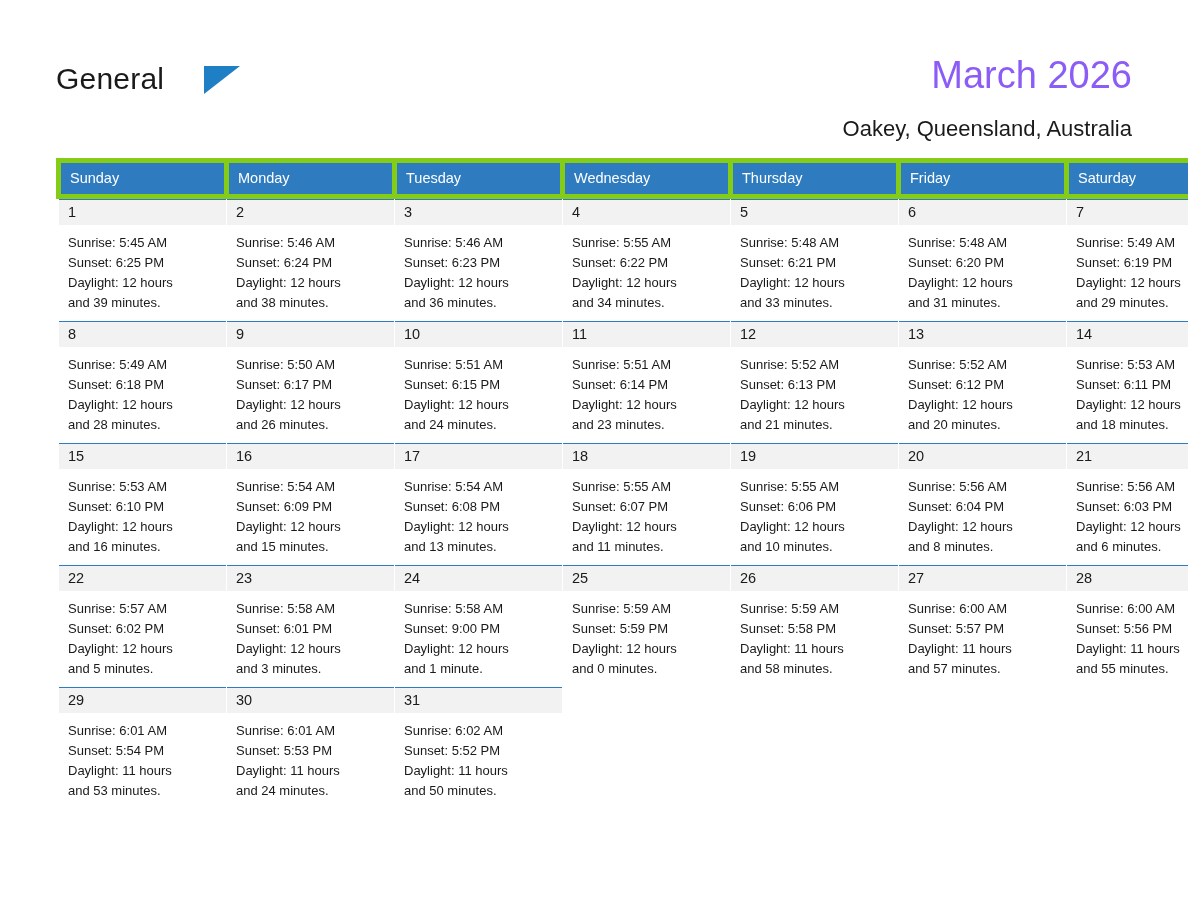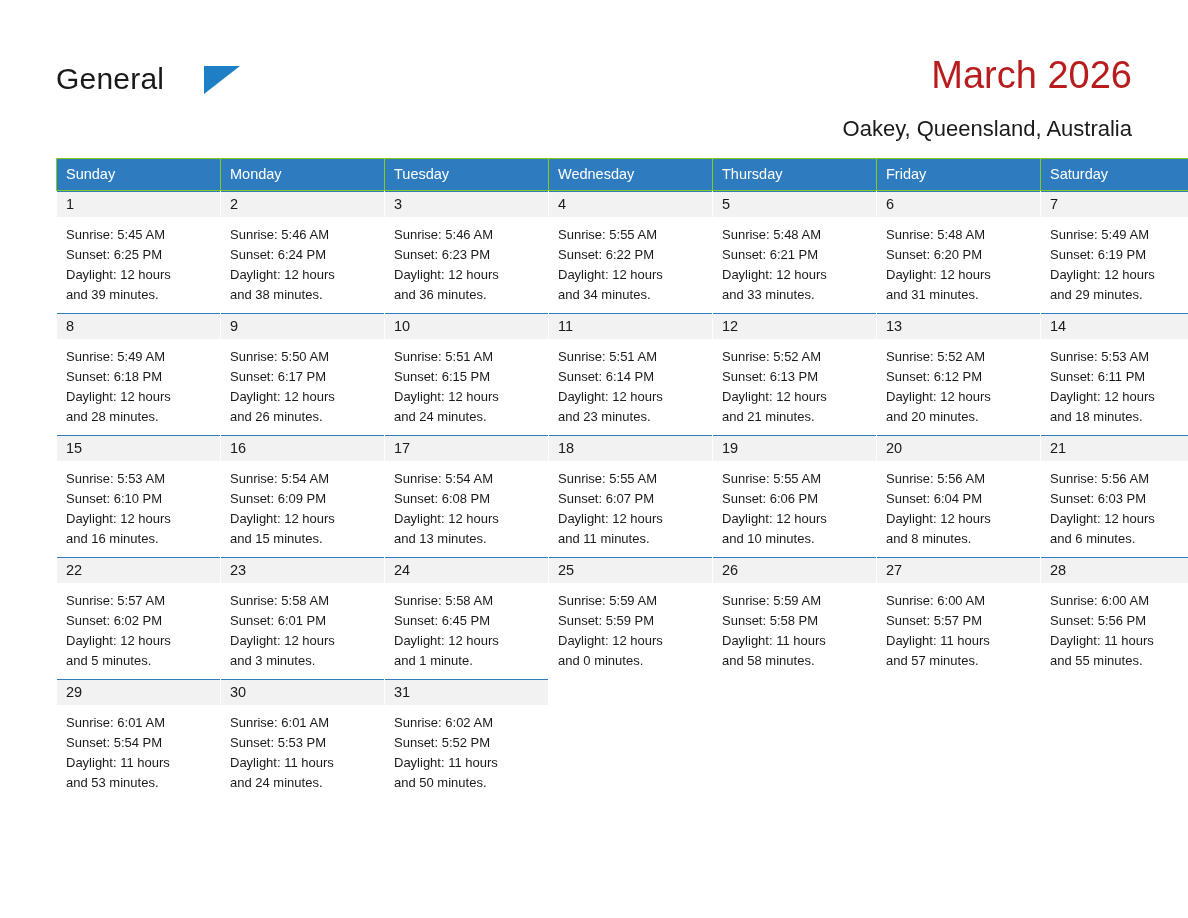--- a/index.html
+++ b/index.html
@@ -58,21 +58,21 @@
     width: 0;
     height: 0;
     border-left: 36px solid #1e7fc4;
     border-bottom: 28px solid transparent;
   }
   .title {
     position: absolute;
     right: 0;
     top: 0;
     font-size: 38px;
-    color: #b91c1c;
+    color: #8b5cf6;
     text-align: right;
     white-space: nowrap;
   }
   .subtitle {
     position: absolute;
     right: 0;
     top: 62px;
     font-size: 22px;
     color: #1a1a1a;
     text-align: left;
@@ -87,21 +87,21 @@
     border-collapse: collapse;
     table-layout: fixed;
   }
   .calendar th {
     background: #2e7cbf;
     color: #ffffff;
     font-size: 14.5px;
     font-weight: normal;
     text-align: left;
     padding: 7px 0 8px 9px;
-    border: 1px solid #84cc16;
+    border: 5px solid #84cc16;
     width: 154px;
   }
   .calendar td {
     vertical-align: top;
     border-left: 1px solid #ffffff;
     border-right: 1px solid #ffffff;
     padding: 0;
     height: 114px;
   }
   .daycell {
@@ -434,21 +434,21 @@
                 <div>Daylight: 12 hours</div>
                 <div>and 3 minutes.</div>
               </div>
             </div>
           </td>
         <td>
             <div class="daycell">
               <div class="daynum-band">24</div>
               <div class="info">
                 <div>Sunrise: 5:58 AM</div>
-                <div>Sunset: 6:45 PM</div>
+                <div>Sunset: 9:00 PM</div>
                 <div>Daylight: 12 hours</div>
                 <div>and 1 minute.</div>
               </div>
             </div>
           </td>
         <td>
             <div class="daycell">
               <div class="daynum-band">25</div>
               <div class="info">
                 <div>Sunrise: 5:59 AM</div>

